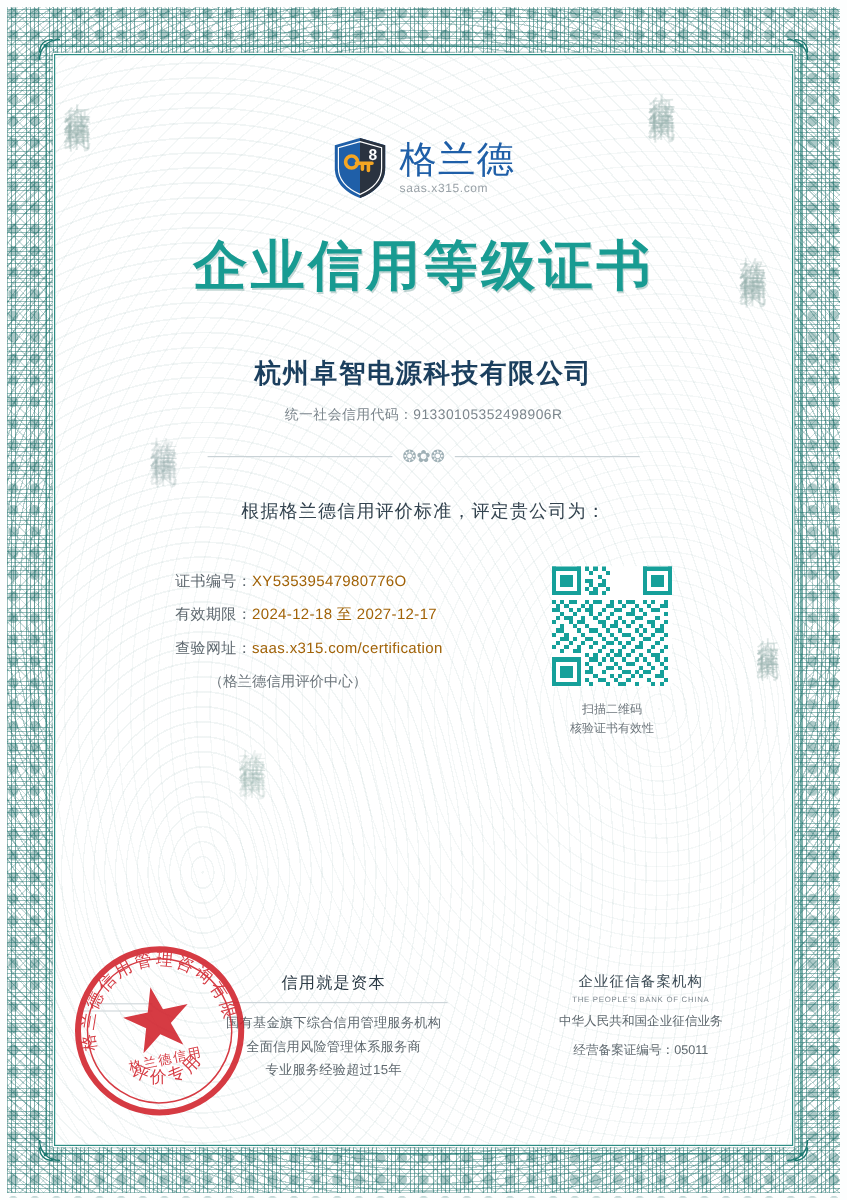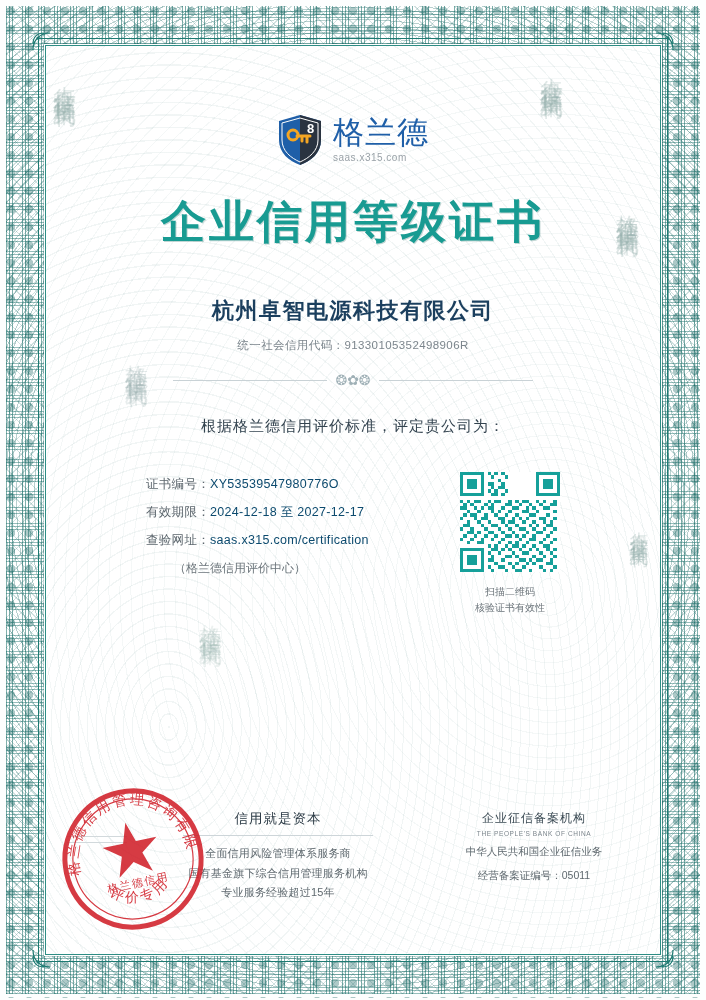--- a/index.html
+++ b/index.html
@@ -210,21 +210,21 @@
   .detail-lines {
     width: 270px;
     padding-top: 4px;
   }
   .detail-row {
     font-size: 12.5px;
     color: #5d676e;
     margin-bottom: 11px;
     letter-spacing: 0.3px;
   }
-  .detail-row .val { color: #0c4a6e; }
+  .detail-row .val { color: #a16207; }
   .detail-note {
     font-size: 12px;
     color: #6d767c;
     margin-top: 4px;
     padding-left: 28px;
   }
 
   .qr-block { text-align: center; }
   .qr {
     width: 100px; height: 100px;
@@ -616,22 +616,22 @@
     </div>
 
     <div class="footer">
       <div class="footer-dots">
         <span></span>
         <span></span>
       </div>
       <div class="footer-center">
         <div class="footer-slogan">信用就是资本</div>
         <div class="footer-hr"></div>
+        <div class="footer-line">国有基金旗下综合信用管理服务机构</div>
         <div class="footer-line">全面信用风险管理体系服务商</div>
-        <div class="footer-line">国有基金旗下综合信用管理服务机构</div>
         <div class="footer-line">专业服务经验超过15年</div>
       </div>
       <div class="footer-right">
         <div class="footer-right-title">企业征信备案机构</div>
         <div class="pboc-en">THE PEOPLE'S BANK OF CHINA</div>
         <div class="footer-right-line">中华人民共和国企业征信业务</div>
         <div class="footer-right-line">经营备案证编号：05011</div>
       </div>
     </div>
 

